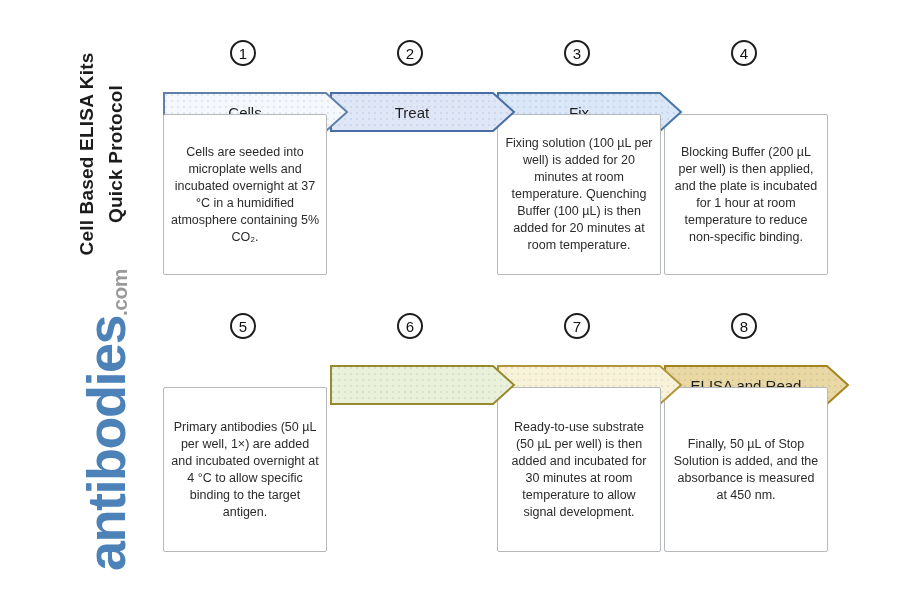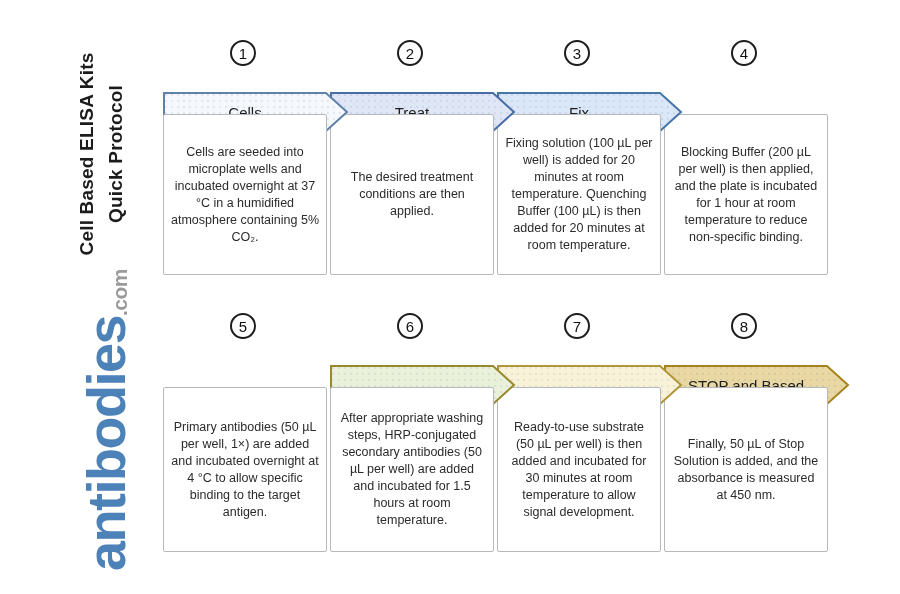--- a/index.html
+++ b/index.html
@@ -103,21 +103,20 @@
       <div class="badge">
           <span>2</span>
         </div>
       <div class="arrow">
         <svg width="186" height="40">
           <polygon points="1,1 163,1 184,20 163,39 1,39" stroke-width="2" fill="#dfe7f7" stroke="#4a6da7"></polygon>
         </svg>
         <div class="texture"></div>
         <span class="label">Treat</span>
       </div>
-      <div class="desc">The desired treatment conditions are then applied.</div>
     </div>
 
     <div class="col c3">
       <div class="badge">
           <span>3</span>
         </div>
       <div class="arrow">
         <svg width="186" height="40">
           <polygon points="1,1 163,1 184,20 163,39 1,39" stroke-width="2" fill="#dae7f8" stroke="#4576a5"></polygon>
         </svg>
@@ -148,21 +147,20 @@
     <div class="col c2">
       <div class="badge">
           <span>6</span>
         </div>
       <div class="arrow">
         <svg width="186" height="40">
           <polygon points="1,1 163,1 184,20 163,39 1,39" stroke-width="2" fill="#eaf1da" stroke="#99892e"></polygon>
         </svg>
         <div class="texture"></div>
       </div>
-      <div class="desc">After appropriate washing steps, HRP-conjugated secondary antibodies (50 µL per well) are added and incubated for 1.5 hours at room temperature.</div>
     </div>
 
     <div class="col c3">
       <div class="badge">
           <span>7</span>
         </div>
       <div class="arrow">
         <svg width="186" height="40">
           <polygon points="1,1 163,1 184,20 163,39 1,39" stroke-width="2" fill="#f8f3d8" stroke="#b2953a"></polygon>
         </svg>
@@ -173,19 +171,19 @@
 
     <div class="col c4">
       <div class="badge">
           <span>8</span>
         </div>
       <div class="arrow">
         <svg width="186" height="40">
           <polygon points="1,1 163,1 184,20 163,39 1,39" stroke-width="2" fill="#e9d8a4" stroke="#a5841f"></polygon>
         </svg>
         <div class="texture"></div>
-        <span class="label">STOP and Based</span>
+        <span class="label">ELISA and Read</span>
       </div>
       <div class="desc">Finally, 50 µL of Stop Solution is added, and the absorbance is measured at 450 nm.</div>
     </div>
 
   </div>
 </div>
 
 </body></html>

